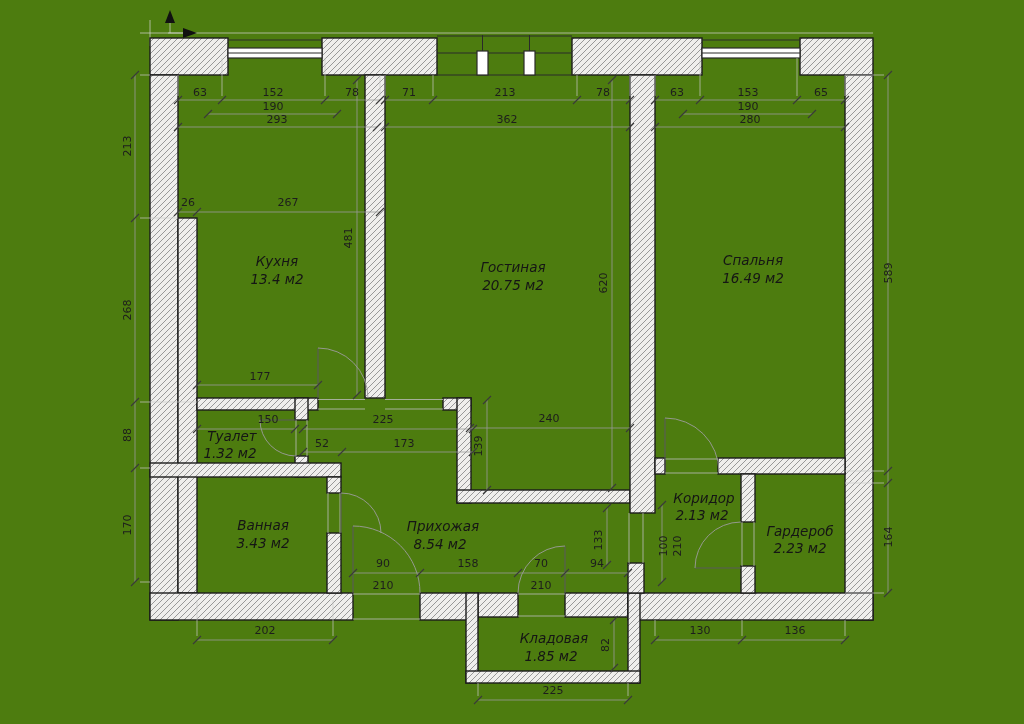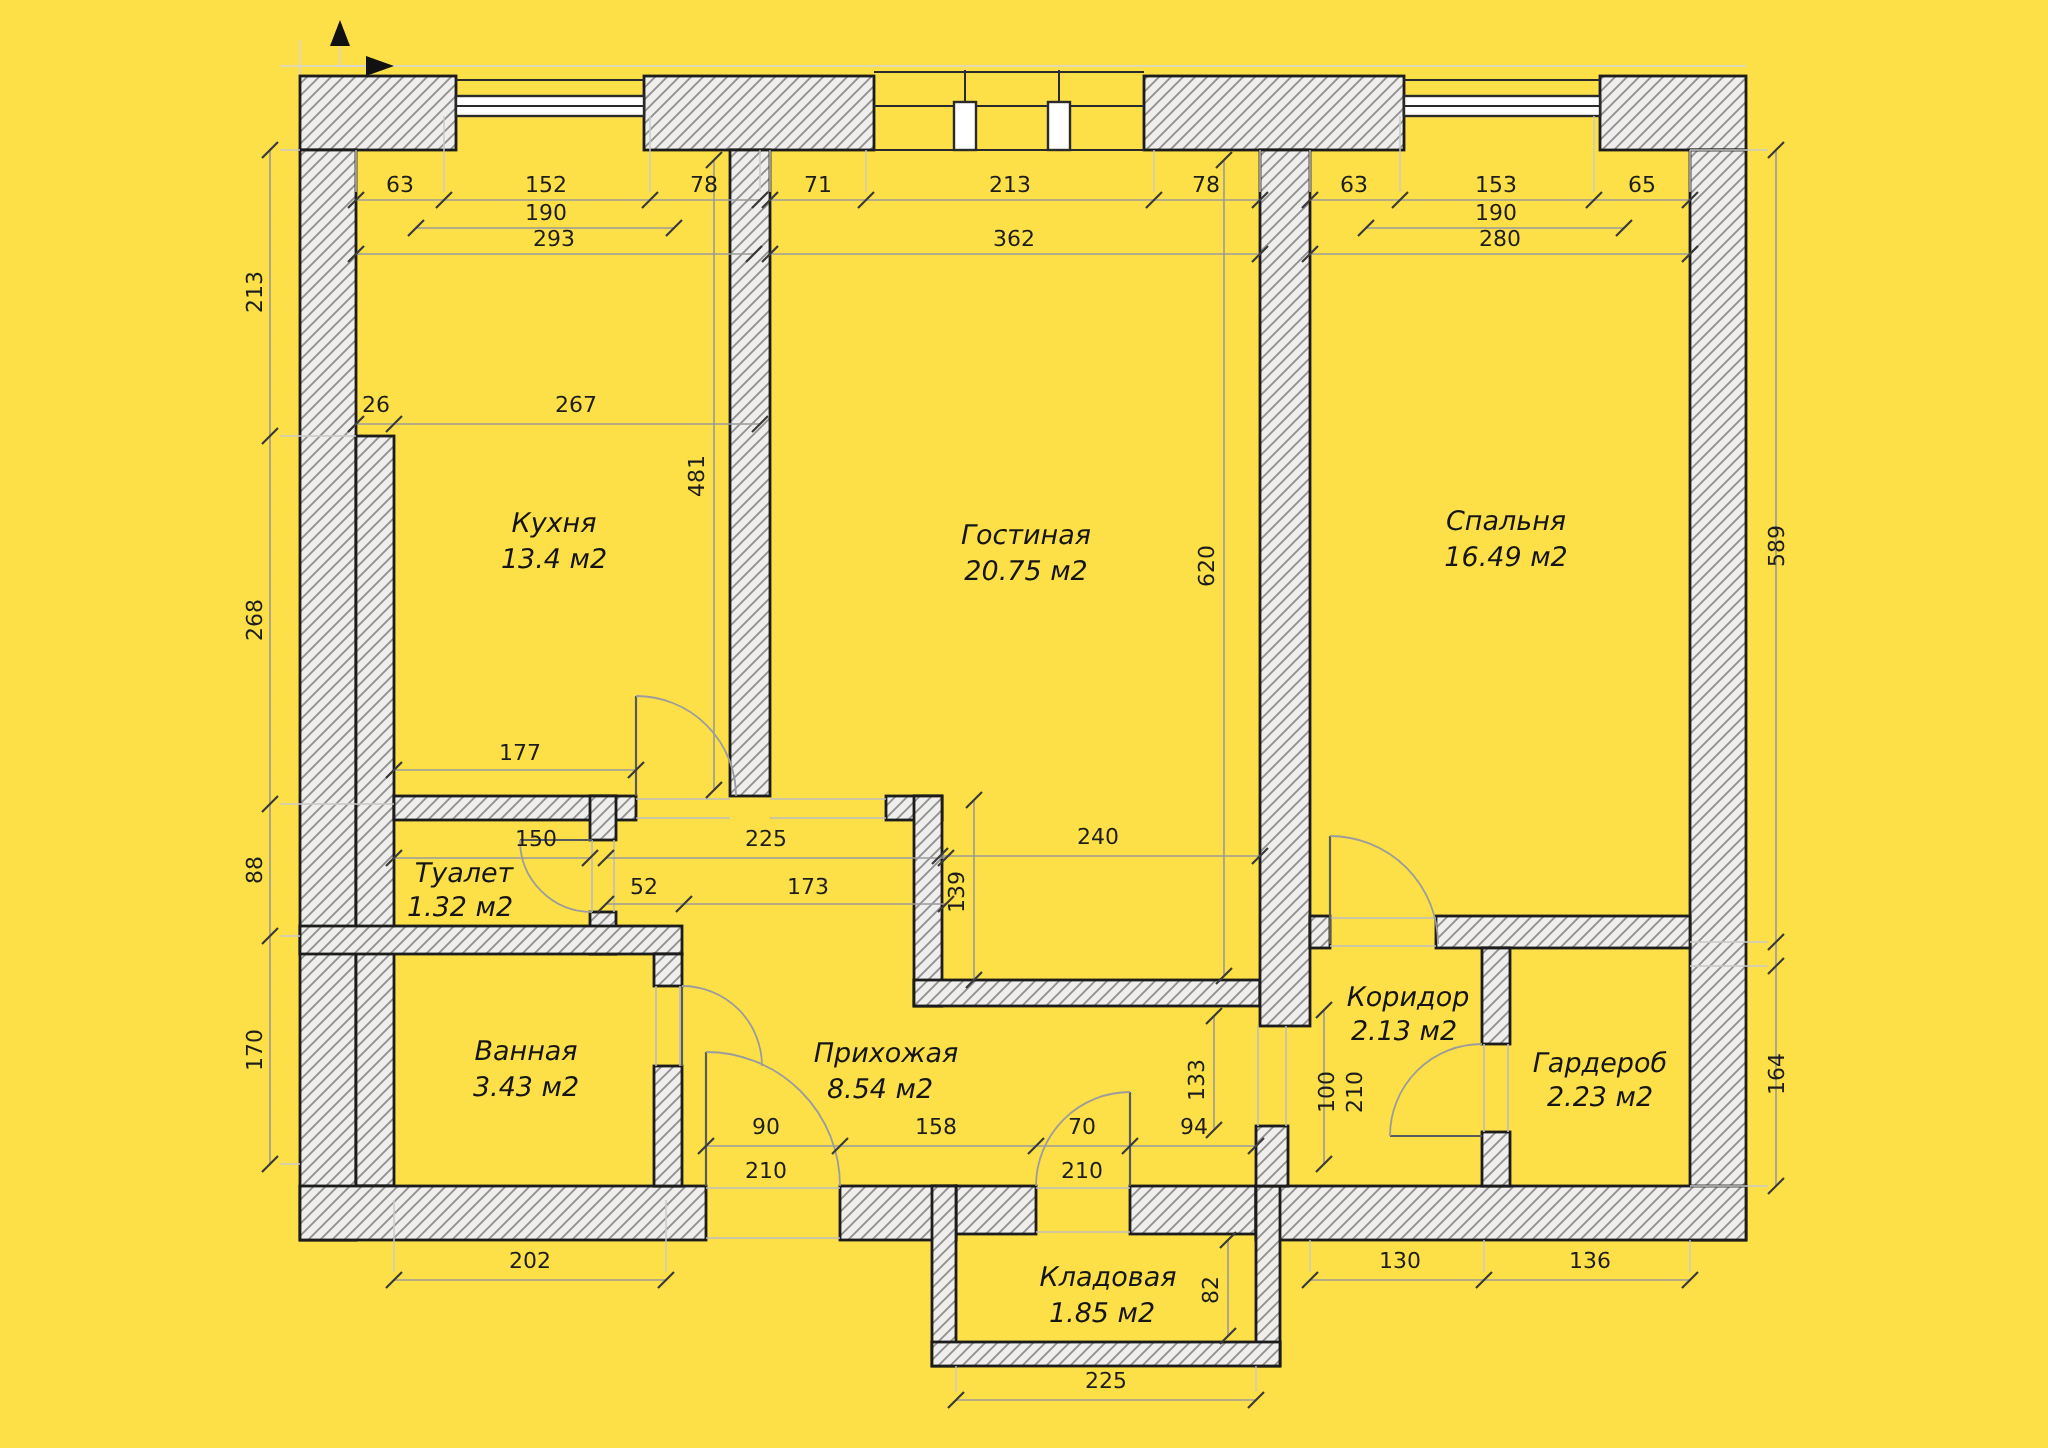--- a/index.html
+++ b/index.html
@@ -1,16 +1,16 @@
 <!DOCTYPE html>
 <html><head>
 <meta charset="utf-8">
 <style>
   html,body{margin:0;padding:0;background:#ffffff;}
-  .stage{position:relative;width:1024px;height:724px;background:#fde047;overflow:hidden;
+  .stage{position:relative;width:1024px;height:724px;background:#4d7c0f;overflow:hidden;
          font-family:"DejaVu Sans", sans-serif;}
   svg{display:block}
   .wall{fill:url(#hatch);stroke:#1c1c1c;stroke-width:1.4;}
   .dimline{stroke:#9a9a9a;stroke-width:0.8;fill:none;}
   .ext{stroke:#c9c9c9;stroke-width:0.7;fill:none;}
   .tk{stroke:#3a3a3a;stroke-width:1.1;fill:none;}
   .dm{font-size:11px;fill:#1d1d1d;text-anchor:middle;font-family:"DejaVu Sans",sans-serif;}
   .rl{font-size:13.5px;font-style:italic;fill:#151515;text-anchor:middle;font-family:"DejaVu Sans",sans-serif;}
   .door-arc{stroke:#9c9c9c;stroke-width:0.9;fill:none;}
   .door-leaf{stroke:#5a5a5a;stroke-width:1.1;fill:none;}

